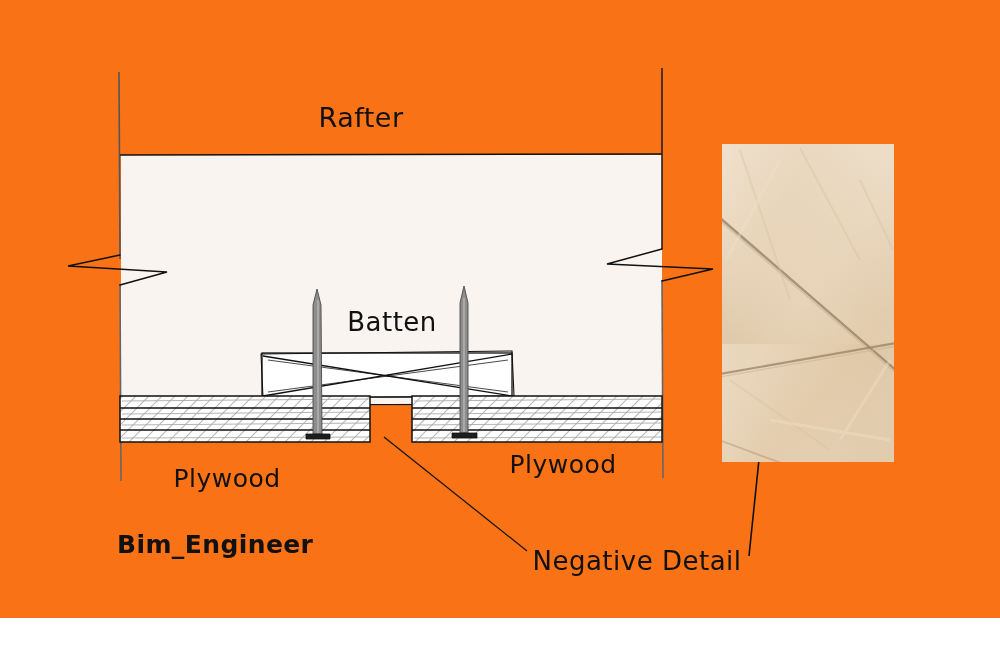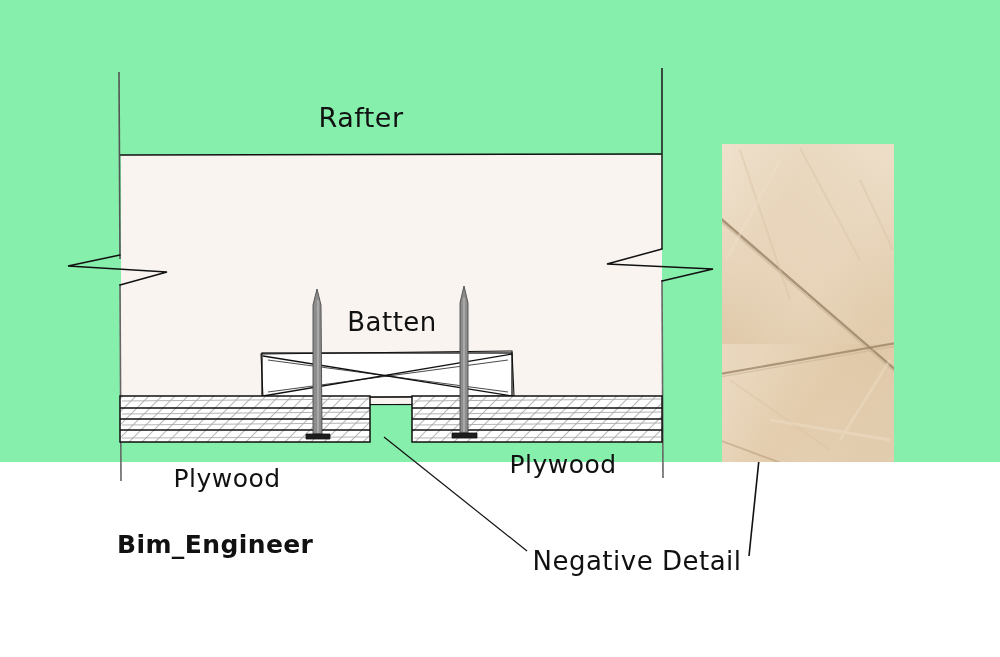--- a/index.html
+++ b/index.html
@@ -13,22 +13,22 @@
     height: 657px;
     position: relative;
     overflow: hidden;
     font-family: "DejaVu Sans", sans-serif;
   }
   #stage {
     position: absolute;
     left: 0;
     top: 0;
     width: 1000px;
-    height: 462px;
-    background: #86efac;
+    height: 618px;
+    background: #f97316;
   }
   svg.drawing {
     position: absolute;
     left: 0;
     top: 0;
     width: 1000px;
     height: 657px;
     display: block;
   }
   .lbl {

